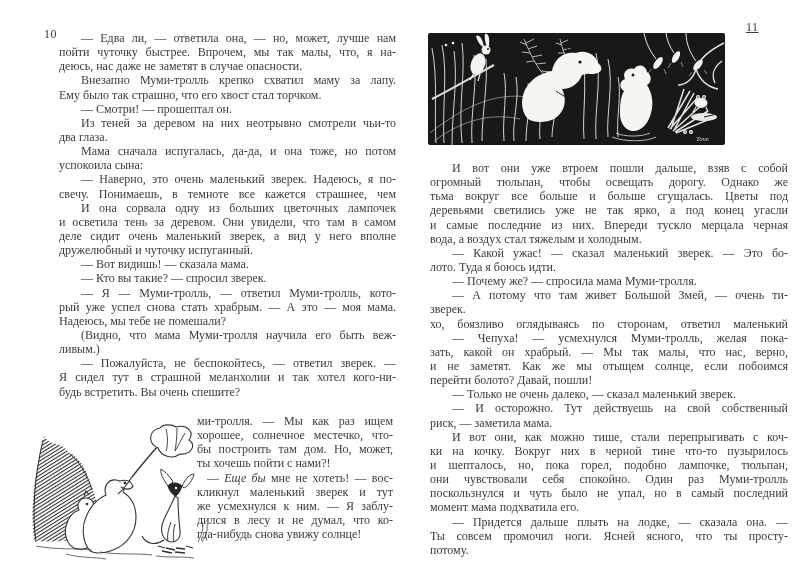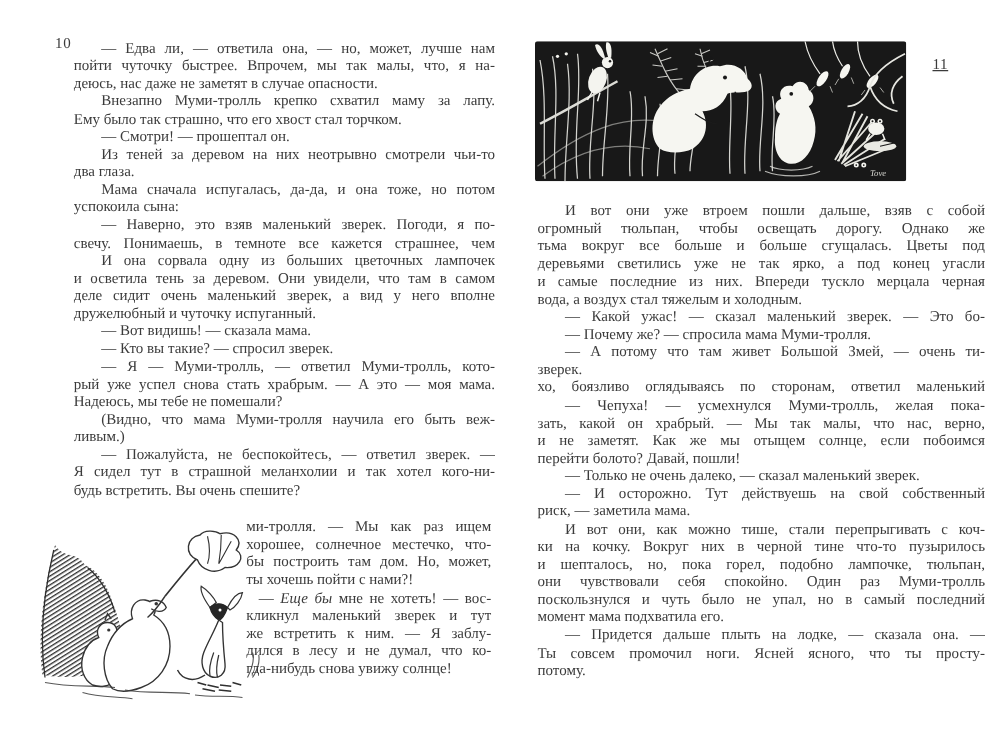--- a/index.html
+++ b/index.html
@@ -4,21 +4,21 @@
 <style>
   html,body{margin:0;padding:0;}
   body{
     width:800px;height:586px;overflow:hidden;
     background:#ffffff;
     font-family:"Liberation Serif","DejaVu Serif",serif;
   }
   .spread{position:relative;width:800px;height:550px;background:var(--paper,#fff);color:var(--ink,#3b3b3b);}
   .pagenum{position:absolute;font-size:12px;letter-spacing:.5px;color:var(--ink,#3b3b3b);}
   .pagenum.left{left:44px;top:27px;}
-  .pagenum.right{left:746px;top:44px;text-decoration:underline;}
+  .pagenum.right{left:746px;top:20px;text-decoration:underline;}
   .textblock{position:absolute;font-size:12px;}
   .line{
     line-height:14.15px;height:14.15px;overflow:hidden;
     text-align:justify;text-align-last:justify;
     word-spacing:-0.5px;
     white-space:nowrap;
   }
   .line.end{text-align-last:left;word-spacing:normal;}
   .line.ind{text-indent:22px;}
   #left-main{left:59px;top:31px;width:337px;}
@@ -40,21 +40,21 @@
       <div class="line ind">— Едва ли, — ответила она, — но, может, лучше нам</div>
       <div class="line">пойти чуточку быстрее. Впрочем, мы так малы, что, я на-</div>
       <div class="line end">деюсь, нас даже не заметят в случае опасности.</div>
       <div class="line ind">Внезапно Муми-тролль крепко схватил маму за лапу.</div>
       <div class="line end">Ему было так страшно, что его хвост стал торчком.</div>
       <div class="line ind end">— Смотри! — прошептал он.</div>
       <div class="line ind">Из теней за деревом на них неотрывно смотрели чьи-то</div>
       <div class="line end">два глаза.</div>
       <div class="line ind">Мама сначала испугалась, да-да, и она тоже, но потом</div>
       <div class="line end">успокоила сына:</div>
-      <div class="line ind">— Наверно, это взяв маленький зверек. Погоди, я по-</div>
+      <div class="line ind">— Наверно, это очень маленький зверек. Надеюсь, я по-</div>
       <div class="line">свечу. Понимаешь, в темноте все кажется страшнее, чем</div>
       <div class="line ind">И она сорвала одну из больших цветочных лампочек</div>
       <div class="line">и осветила тень за деревом. Они увидели, что там в самом</div>
       <div class="line">деле сидит очень маленький зверек, а вид у него вполне</div>
       <div class="line end">дружелюбный и чуточку испуганный.</div>
       <div class="line ind end">— Вот видишь! — сказала мама.</div>
       <div class="line ind end">— Кто вы такие? — спросил зверек.</div>
       <div class="line ind">— Я — Муми-тролль, — ответил Муми-тролль, кото-</div>
       <div class="line">рый уже успел снова стать храбрым. — А это — моя мама.</div>
       <div class="line end">Надеюсь, мы тебе не помешали?</div>
@@ -64,21 +64,21 @@
       <div class="line">Я сидел тут в страшной меланхолии и так хотел кого-ни-</div>
       <div class="line end">будь встретить. Вы очень спешите?</div>
     </div>
   <div class="textblock" id="left-wrap">
       <div class="line">ми-тролля. — Мы как раз ищем</div>
       <div class="line">хорошее, солнечное местечко, что-</div>
       <div class="line">бы построить там дом. Но, может,</div>
       <div class="line end">ты хочешь пойти с нами?!</div>
       <div class="line ind"><span>— </span><em>Еще бы</em><span> мне не хотеть! — вос-</span></div>
       <div class="line">кликнул маленький зверек и тут</div>
-      <div class="line">же встретить к ним. — Я заблу-</div>
+      <div class="line">же усмехнулся к ним. — Я заблу-</div>
       <div class="line">дился в лесу и не думал, что ко-</div>
       <div class="line end">гда-нибудь снова увижу солнце!</div>
     </div>
 
   <svg class="illu" id="illu-flower" width="180" height="140" viewBox="0 0 180 140" xmlns="http://www.w3.org/2000/svg">
     <defs>
       <pattern id="hatch" width="3" height="3" patternUnits="userSpaceOnUse" patternTransform="rotate(58)">
         <rect width="3" height="3" fill="#ffffff"></rect>
         <line x1="0.5" y1="0" x2="0.5" y2="3" stroke="#2e2e2e" stroke-width="1.15"></line>
       </pattern>
@@ -190,20 +190,21 @@
   </svg>
 
   <div class="textblock" id="right-main">
       <div class="line ind">И вот они уже втроем пошли дальше, взяв с собой</div>
       <div class="line">огромный тюльпан, чтобы освещать дорогу. Однако же</div>
       <div class="line">тьма вокруг все больше и больше сгущалась. Цветы под</div>
       <div class="line">деревьями светились уже не так ярко, а под конец угасли</div>
       <div class="line">и самые последние из них. Впереди тускло мерцала черная</div>
       <div class="line end">вода, а воздух стал тяжелым и холодным.</div>
       <div class="line ind">— Какой ужас! — сказал маленький зверек. — Это бо-</div>
+      <div class="line end">лото. Туда я боюсь идти.</div>
       <div class="line ind end">— Почему же? — спросила мама Муми-тролля.</div>
       <div class="line ind">— А потому что там живет Большой Змей, — очень ти-</div>
       <div class="line end">зверек.</div>
       <div class="line">хо, боязливо оглядываясь по сторонам, ответил маленький</div>
       <div class="line ind">— Чепуха! — усмехнулся Муми-тролль, желая пока-</div>
       <div class="line">зать, какой он храбрый. — Мы так малы, что нас, верно,</div>
       <div class="line">и не заметят. Как же мы отыщем солнце, если побоимся</div>
       <div class="line end">перейти болото? Давай, пошли!</div>
       <div class="line ind end">— Только не очень далеко, — сказал маленький зверек.</div>
       <div class="line ind">— И осторожно. Тут действуешь на свой собственный</div>

